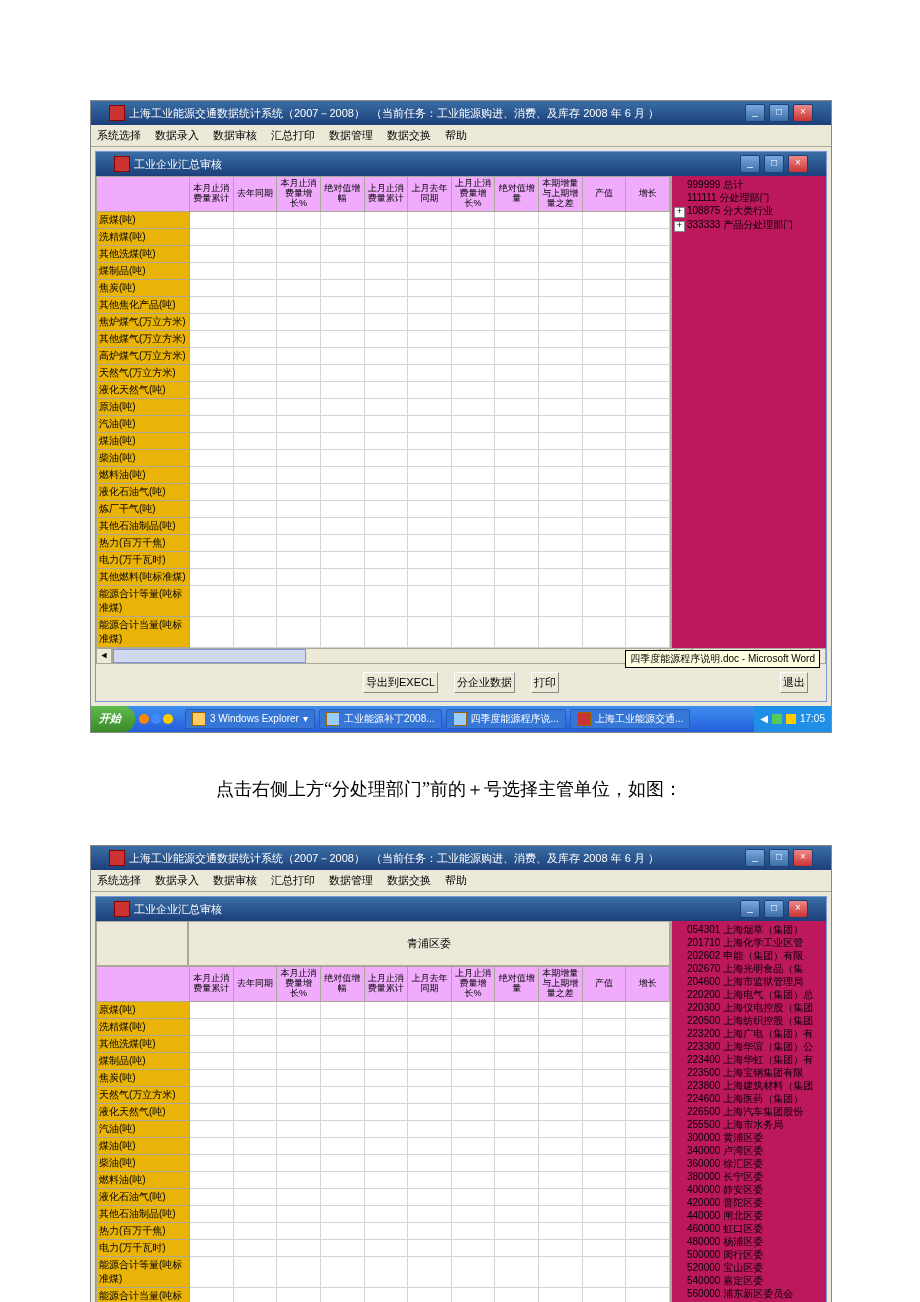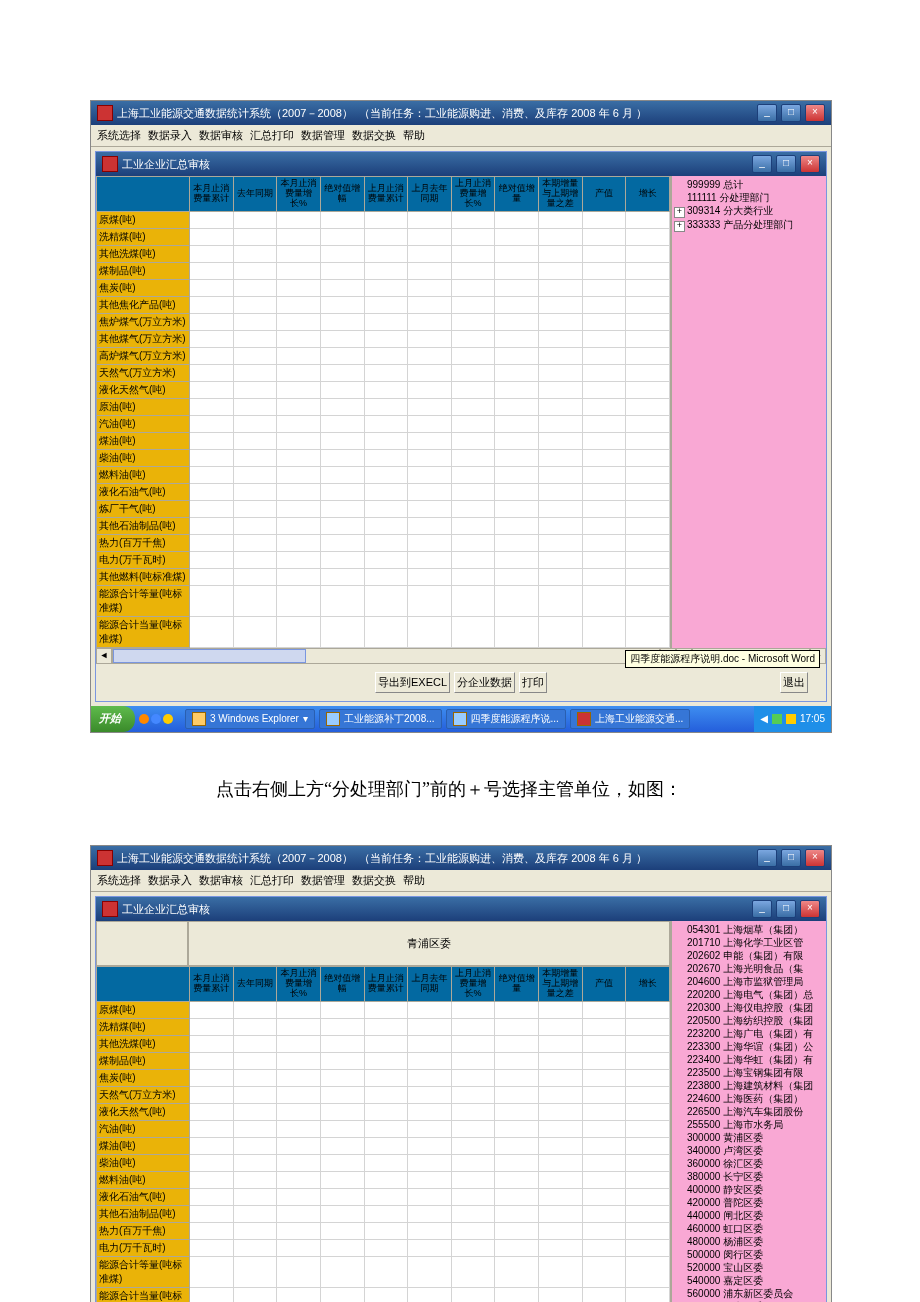--- a/index.html
+++ b/index.html
@@ -1,41 +1,41 @@
 <!DOCTYPE html>
 <html><head>
 <meta charset="utf-8">
 <style>
   body{margin:0;background:#fff;font-family:"Microsoft YaHei","SimSun",sans-serif;font-size:11px;color:#000;width:920px}
   .page{padding:60px 90px 40px}
   .screenshot{border:1px solid #888;margin:40px auto;width:740px;background:#ece9d8}
-  .titlebar{background:linear-gradient(#3a6ea5,#1c3f7a);color:#fff;padding:3px 6px;display:flex;align-items:center;gap:4px;font-size:11px}
+  .titlebar{background:linear-gradient(#3a6ea5,#1c3f7a);color:#fff;padding:3px 18px;display:flex;align-items:center;gap:4px;font-size:11px}
   .titlebar .icon{width:14px;height:14px;background:#c33;border:1px solid #800;display:inline-block}
   .titlebar .spacer{flex:1}
   .titlebar .wbtn{width:18px;height:16px;background:linear-gradient(#7ba7e0,#3a6ea5);border:1px solid #1c3f7a;border-radius:2px;color:#fff;font-size:10px;line-height:14px;text-align:center}
   .titlebar .wbtn.close{background:linear-gradient(#e88,#c33)}
-  .menubar{background:#ece9d8;padding:2px 4px;font-size:11px;display:flex;gap:3px;border-bottom:1px solid #aca899}
+  .menubar{background:#ece9d8;padding:2px 4px;font-size:11px;display:flex;gap:10px;border-bottom:1px solid #aca899}
   .menubar span{padding:1px 2px}
   .innerwin{margin:4px;border:1px solid #7a96df}
   .innerwin .titlebar{background:linear-gradient(#3a6ea5,#1c3f7a)}
   .workarea{background:#ece9d8;display:flex}
   .grid{flex:1;background:#fff;border-right:2px solid #aca899;overflow:hidden}
   .grid table{border-collapse:collapse;width:100%;font-size:10px;table-layout:fixed}
-  .grid th{background:#0369a1;border:1px solid #aca899;padding:2px 1px;font-weight:normal;font-size:9px;line-height:1.1}
+  .grid th{background:#f0abfc;border:1px solid #aca899;padding:2px 1px;font-weight:normal;font-size:9px;line-height:1.1}
   .grid td{border:1px solid #d4d4d4;padding:1px 2px;height:12px;font-size:10px}
   .grid td.rowlabel{background:#eab308;border-color:#aca899}
   .grid th.corner{width:90px}
-  .tree{width:150px;background:#f9a8d4;font-size:10px;padding:2px;overflow:auto}
+  .tree{width:150px;background:#be185d;font-size:10px;padding:2px;overflow:auto}
   .tree .node{white-space:nowrap;line-height:13px}
   .tree .exp{display:inline-block;width:9px;height:9px;border:1px solid #888;line-height:7px;text-align:center;font-size:9px;margin-right:2px;color:#000;background:#fff}
   .hscroll{display:flex;background:#ece9d8}
   .hscroll .track{flex:1;height:14px;background:#ece9d8;border:1px solid #aca899;position:relative}
   .hscroll .track .thumb{position:absolute;left:0;width:35%;top:0;bottom:0;background:#cfd8ef;border:1px solid #7a96df}
   .hscroll .arrow{width:14px;height:14px;background:#ece9d8;border:1px solid #aca899;font-size:9px;text-align:center;line-height:12px}
-  .btnbar{background:#ece9d8;padding:8px;display:flex;gap:4px;justify-content:center;position:relative}
+  .btnbar{background:#ece9d8;padding:8px;display:flex;gap:16px;justify-content:center;position:relative}
   .btn{background:#ece9d8;border:1px solid #888;border-top-color:#fff;border-left-color:#fff;padding:2px 2px;font-size:11px}
   .btn.exit{position:absolute;right:18px}
   .docindicator{position:absolute;right:6px;top:-14px;background:#ffffe1;border:1px solid #000;font-size:10px;padding:1px 4px}
   .taskbar{background:linear-gradient(#3e8ef0,#245edb);display:flex;align-items:center;height:26px;color:#fff;font-size:11px}
   .taskbar .start{background:linear-gradient(#5fbb4c,#3a8a2a);padding:0 14px 0 8px;height:100%;display:flex;align-items:center;gap:4px;font-style:italic;font-weight:bold;border-radius:0 12px 12px 0}
   .taskbar .tbtn{background:#3676d6;border:1px solid #2a5fb0;margin:2px;padding:2px 6px;border-radius:2px;display:flex;align-items:center;gap:4px;font-size:10px;max-width:120px;overflow:hidden;white-space:nowrap}
   .taskbar .tbtn .ico{width:12px;height:12px;background:#fc6;border:1px solid #960;display:inline-block}
   .taskbar .tray{margin-left:auto;background:#1f8fe8;padding:0 6px;height:100%;display:flex;align-items:center;gap:4px;font-size:10px}
   .caption{font-size:18px;text-align:left;margin:30px 90px;font-family:"SimSun",serif;line-height:1.8;text-indent:2em}
   .toprow{display:flex}
@@ -429,21 +429,21 @@
                   <td></td>
                   <td></td>
                   <td></td>
                 </tr>
               </tbody>
         </table>
       </div>
       <div class="tree" id="tree1">
             <div class="node"><span style="display: inline-block; width: 13px;"></span><span>999999 总计</span></div>
             <div class="node"><span style="display: inline-block; width: 13px;"></span><span>111111 分处理部门</span></div>
-            <div class="node"><span class="exp">+</span><span>309314 分大类行业</span></div>
+            <div class="node"><span class="exp">+</span><span>108875 分大类行业</span></div>
             <div class="node"><span class="exp">+</span><span>333333 产品分处理部门</span></div>
           </div>
     </div>
     <div class="hscroll">
       <div class="arrow">◄</div>
       <div class="track">
             <div class="thumb"></div>
           </div>
       <div class="arrow">►</div>
       <div style="width:150px;display:flex">

